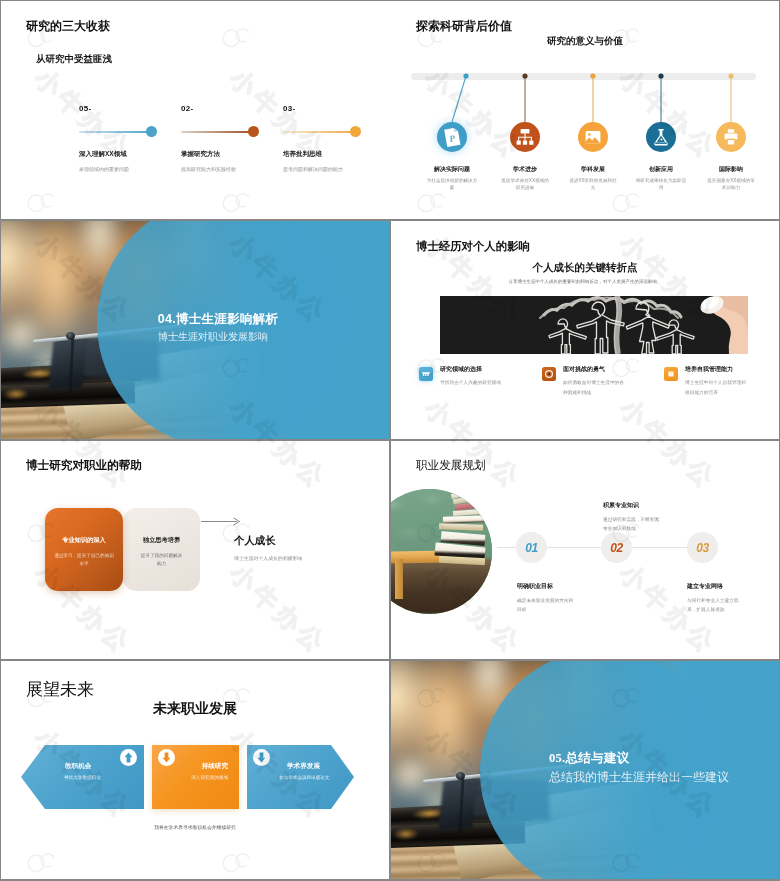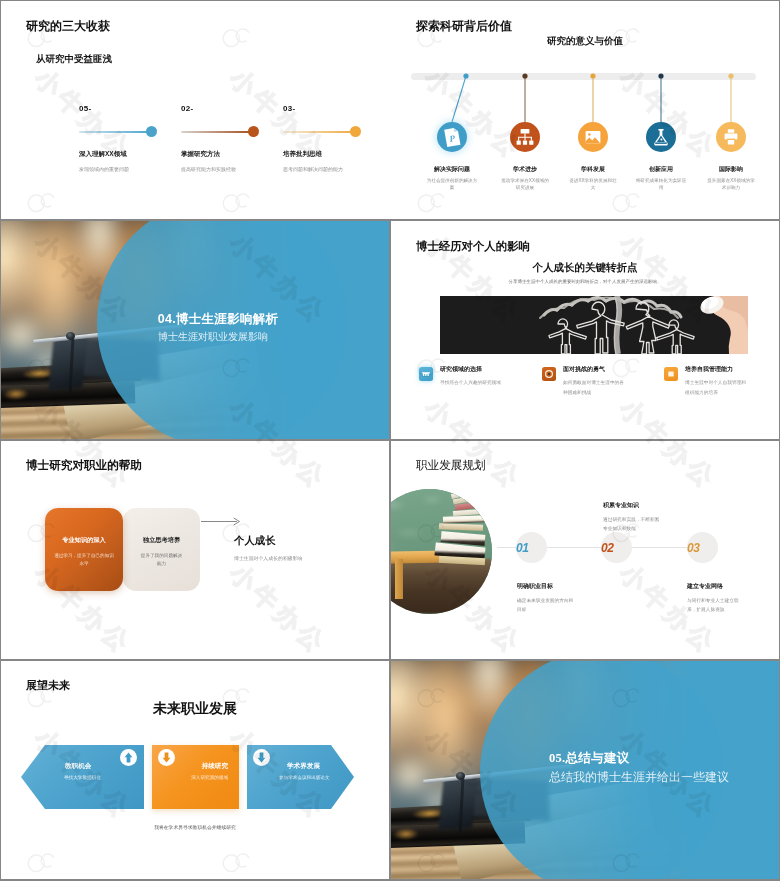--- a/index.html
+++ b/index.html
@@ -140,27 +140,27 @@
   .cb-bk4{left:86px;top:21px;width:30px;height:5px;background:linear-gradient(180deg,#f7f3e8,#ddd4c0);transform:rotate(-4deg);}
   .cb-bk5{left:76px;top:27px;width:42px;height:7px;background:linear-gradient(180deg,#fbf7ee 40%,#e8dcc4 70%,#2b2723 100%);transform:rotate(-2deg);}
   .cb-bk6{left:72px;top:35px;width:44px;height:6px;background:linear-gradient(180deg,#f2e7cf,#cbb98f);transform:rotate(2deg);}
   .cb-bk7{position:absolute;left:68px;top:56px;width:50px;height:13px;
     background:linear-gradient(176deg,#fdfaf4 0%,#f3ede1 46%,#241f1a 66%,#16120e 100%);transform:rotate(6deg);filter:blur(.4px);}
   .cb-bk8{position:absolute;left:72px;top:68px;width:46px;height:7px;
     background:linear-gradient(180deg,#e8d9ae,#c7b484);transform:rotate(3deg);filter:blur(.4px);}
   .cb-open{position:absolute;left:74px;top:44px;width:44px;height:11px;
     background:linear-gradient(176deg,#fdfaf4 0%,#f2ece0 52%,#3a332c 72%,#221c16 100%);transform:rotate(5deg);filter:blur(.4px);}
   .s6-line{position:absolute;left:106px;top:106px;width:206px;height:1px;background:#e3e3e3;}
-  .s6-num{position:absolute;top:91px;width:31px;height:31px;border-radius:50%;background:#f0eeec;display:flex;align-items:center;justify-content:flex-start;font-size:12px;font-weight:bold;font-style:italic;letter-spacing:-.4px;}
+  .s6-num{position:absolute;top:91px;width:31px;height:31px;border-radius:50%;background:#f0eeec;display:flex;align-items:center;justify-content:center;font-size:12px;font-weight:bold;font-style:italic;letter-spacing:-.4px;}
   .s6-n1{left:125px;} .s6-n2{left:210px;} .s6-n3{left:296px;}
   .s6-tx{position:absolute;width:60px;}
   .s6-h{font-size:6px;font-weight:bold;color:#1b1b1b;white-space:nowrap;}
   .s6-d{margin-top:5px;font-size:4.7px;color:#8a8a8a;line-height:2.0;}
   
-  .s7-title{position:absolute;left:25px;top:17px;font-size:11px;font-weight:bold;color:#131313;}
+  .s7-title{position:absolute;left:25px;top:17px;font-size:17px;font-weight:normal;color:#131313;}
   .s7-sub{position:absolute;left:0;right:0;top:39px;text-align:center;font-size:14px;font-weight:bold;color:#131313;}
   .s7-ch{position:absolute;top:84px;height:64px;}
   .s7-ch1{left:20px;width:123px;background:linear-gradient(135deg,#64b0d6 0%,#4fa5ce 40%,#3f97c4 100%);
     clip-path:polygon(24px 0,100% 0,100% 100%,24px 100%,0 50%);box-shadow:0 2px 6px rgba(70,140,180,.25);}
   .s7-ch2{left:151px;width:87px;background:linear-gradient(135deg,#f9a64a 0%,#f5941f 45%,#f08a13 100%);box-shadow:0 2px 6px rgba(200,130,30,.25);}
   .s7-ch3{left:246px;width:107px;background:linear-gradient(135deg,#64b0d6 0%,#4fa5ce 40%,#3f97c4 100%);
     clip-path:polygon(0 0,84px 0,100% 50%,84px 100%,0 100%);box-shadow:0 2px 6px rgba(70,140,180,.25);}
   .s7-h{position:absolute;font-size:6.6px;font-weight:bold;color:#fff;white-space:nowrap;}
   .s7-d{position:absolute;font-size:4.6px;color:#eef6fb;white-space:nowrap;}
   .s7-ch1 .s7-h{left:44px;top:17px;} .s7-ch1 .s7-d{left:43px;top:30px;}

